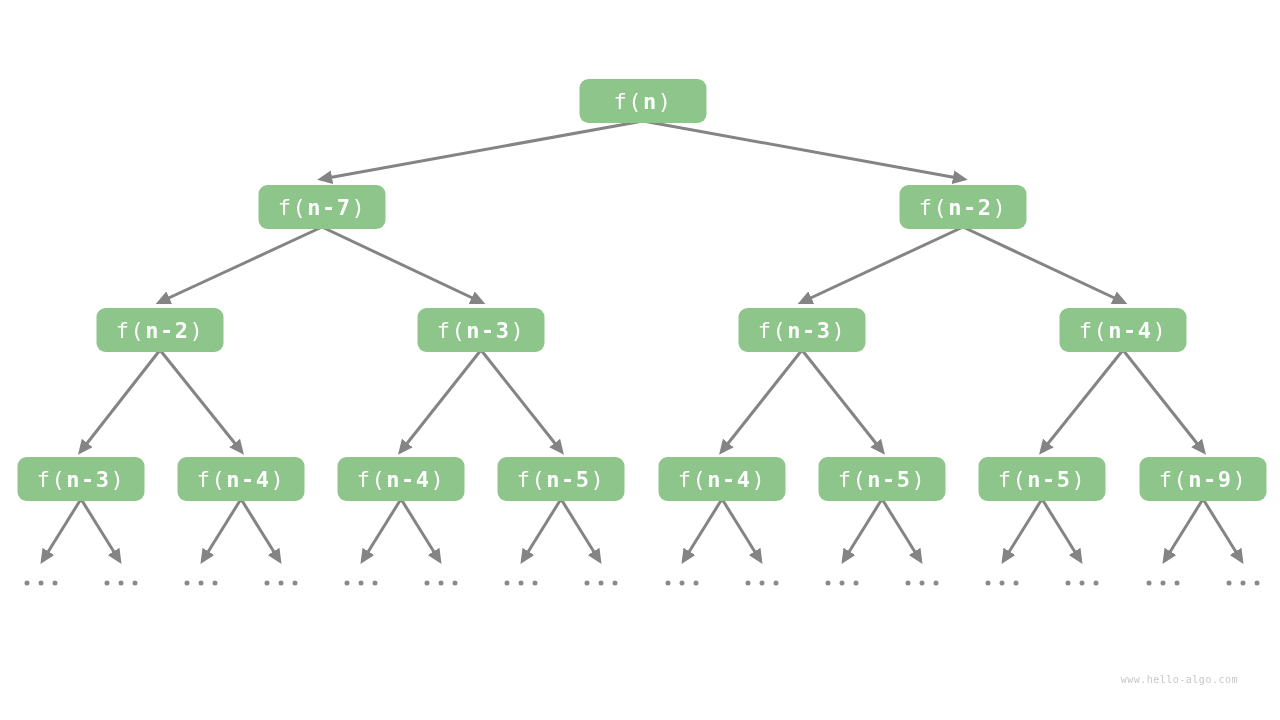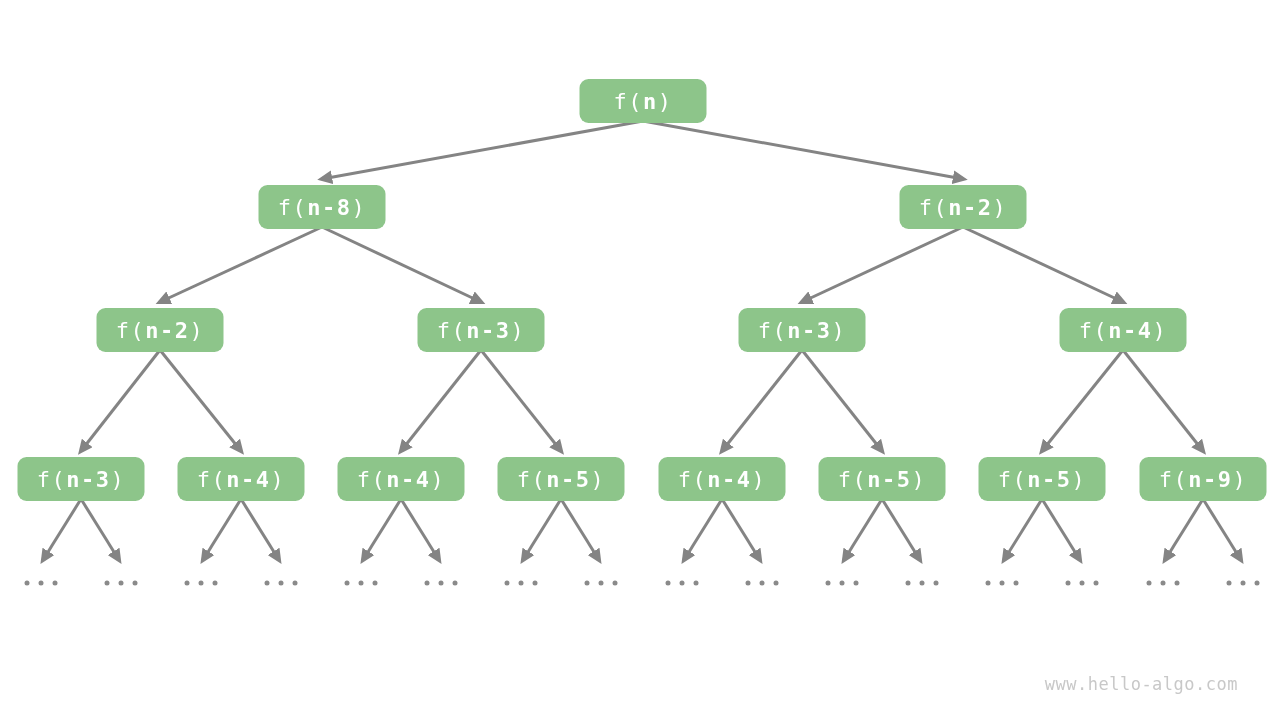--- a/index.html
+++ b/index.html
@@ -54,21 +54,21 @@
   .ellipsis .dot {
     width: 5px;
     height: 5px;
     border-radius: 50%;
     background: var(--dot-color, #8A8A8A);
   }
   .watermark {
     position: absolute;
     right: 42px;
     top: 674px;
-    font-size: 17px;
+    font-size: 10px;
     letter-spacing: 0.5px;
     color: var(--wm-color, #C9C9C9);
     user-select: none;
   }
 </style>
 </head>
 <body>
 
 <div class="canvas">
   <svg class="edges" id="edges-svg" xmlns="http://www.w3.org/2000/svg">
@@ -111,21 +111,21 @@
       </g>
   </svg>
   <div id="nodes-layer">
       <div class="node" style="left: 643px; top: 101px; width: 127px; height: 44px;">
         <span>f(</span>
         <span class="seg-bold">n</span>
         <span>)</span>
       </div>
       <div class="node" style="left: 322px; top: 207px; width: 127px; height: 44px;">
         <span>f(</span>
-        <span class="seg-bold">n-8</span>
+        <span class="seg-bold">n-7</span>
         <span>)</span>
       </div>
       <div class="node" style="left: 963px; top: 207px; width: 127px; height: 44px;">
         <span>f(</span>
         <span class="seg-bold">n-2</span>
         <span>)</span>
       </div>
       <div class="node" style="left: 160px; top: 330px; width: 127px; height: 44px;">
         <span>f(</span>
         <span class="seg-bold">n-2</span>

